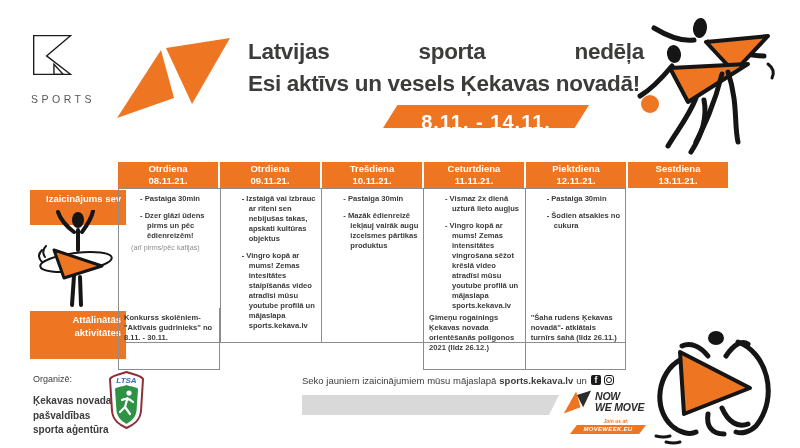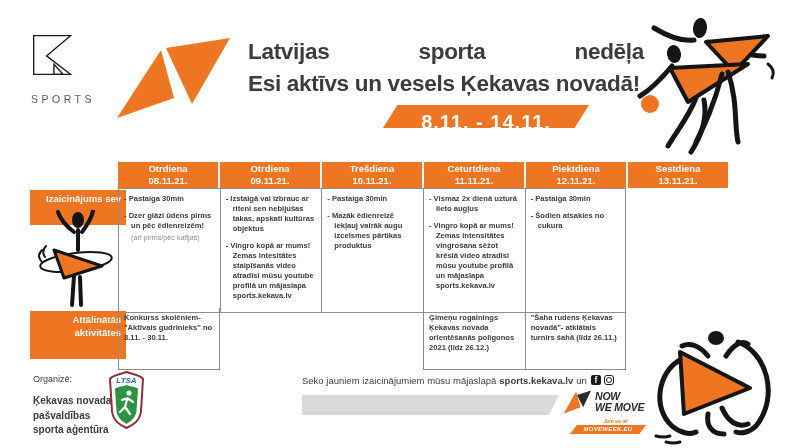--- a/index.html
+++ b/index.html
@@ -39,21 +39,21 @@
   .body-row{position:absolute;left:118px;width:610px;display:grid;grid-template-columns:repeat(6,1fr);}
   .row1{top:188px;height:120px;}
   .row2{top:308px;height:62px;}
   .cell{padding:5px 4px 4px 5px;font-size:7.6px;font-weight:bold;color:var(--dark);line-height:1.32;}
   .row1 .cell{border-top:1px solid var(--border);border-bottom:1px solid var(--border);border-left:1px solid var(--border);}
   .row1 .cell:last-child{border-right:1px solid var(--border);}
   .row2 .cell{border:none;}
   .row2 .b1{border-left:1px solid var(--border);border-right:1px solid var(--border);border-bottom:1px solid var(--border);}
   .row2 .b4{border-left:1px solid var(--border);border-bottom:1px solid var(--border);}
   .row2 .b5{border-left:1px solid var(--border);border-right:1px solid var(--border);border-bottom:1px solid var(--border);}
-  .item{padding-left:7px;text-indent:-7px;margin-bottom:7px;}
+  .item{padding-left:7px;text-indent:-7px;margin-bottom:7px;margin-left:16px;}
   .note{color:#8F8F8F;font-weight:normal;font-size:7.2px;padding-left:7px;margin-top:-5px;}
 
   
   .rlabel{position:absolute;left:30px;width:96px;background:var(--orange);color:#fff;font-weight:bold;
     font-size:9.5px;text-align:right;padding:3px 5px 19px 2px;line-height:1.35;}
   .rlabel1{top:190px;}
   .rlabel2{top:311px;}
 
   
   .organizer{position:absolute;left:33px;top:374px;width:86px;color:var(--dark);}

